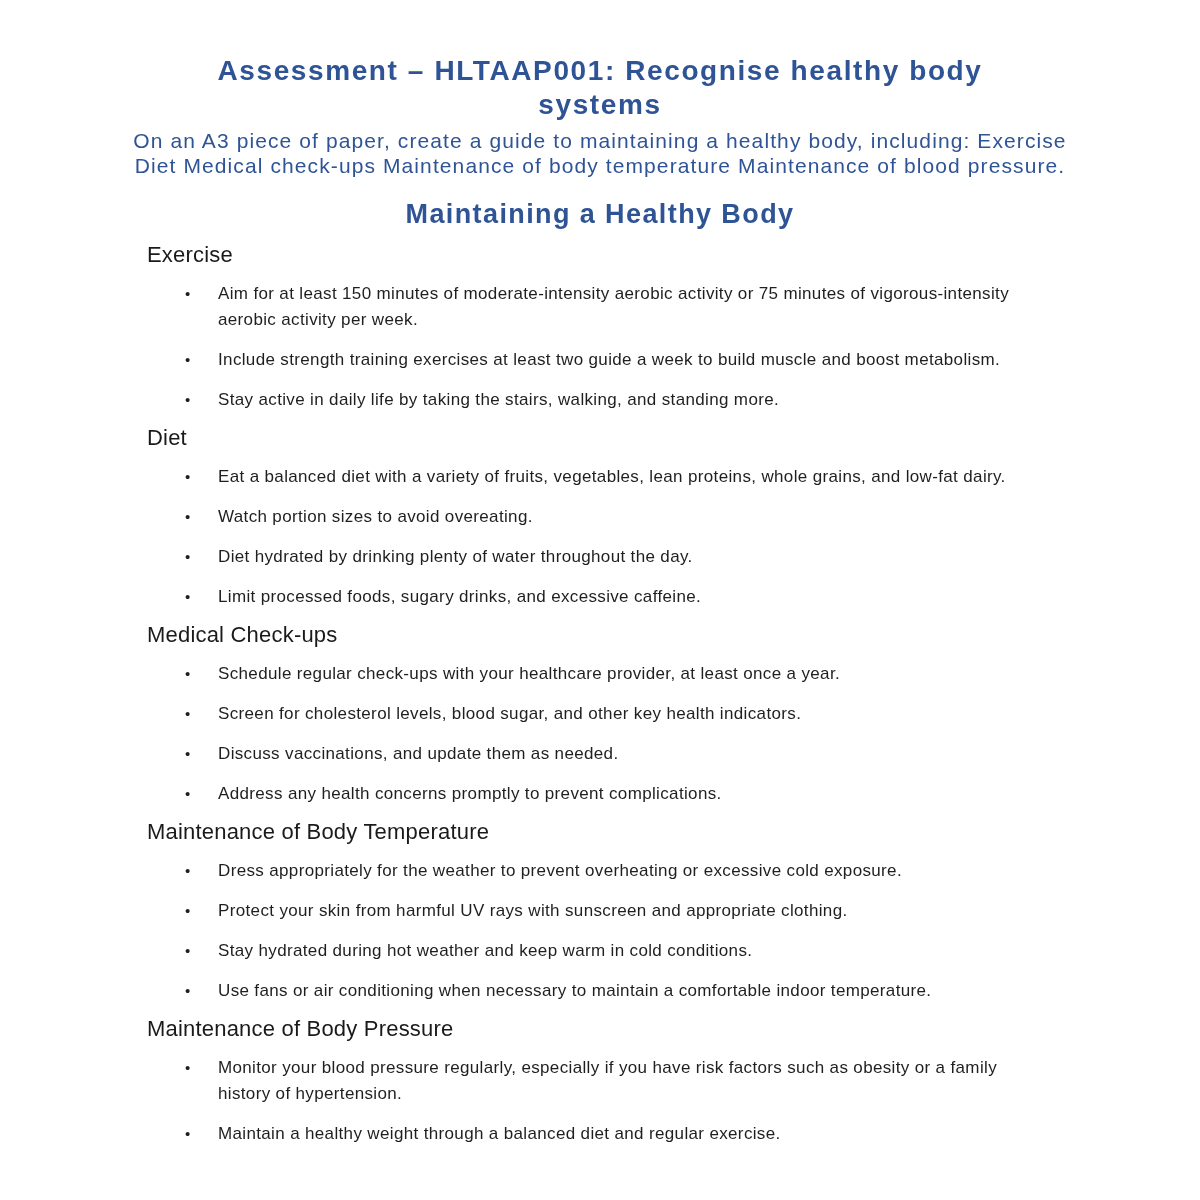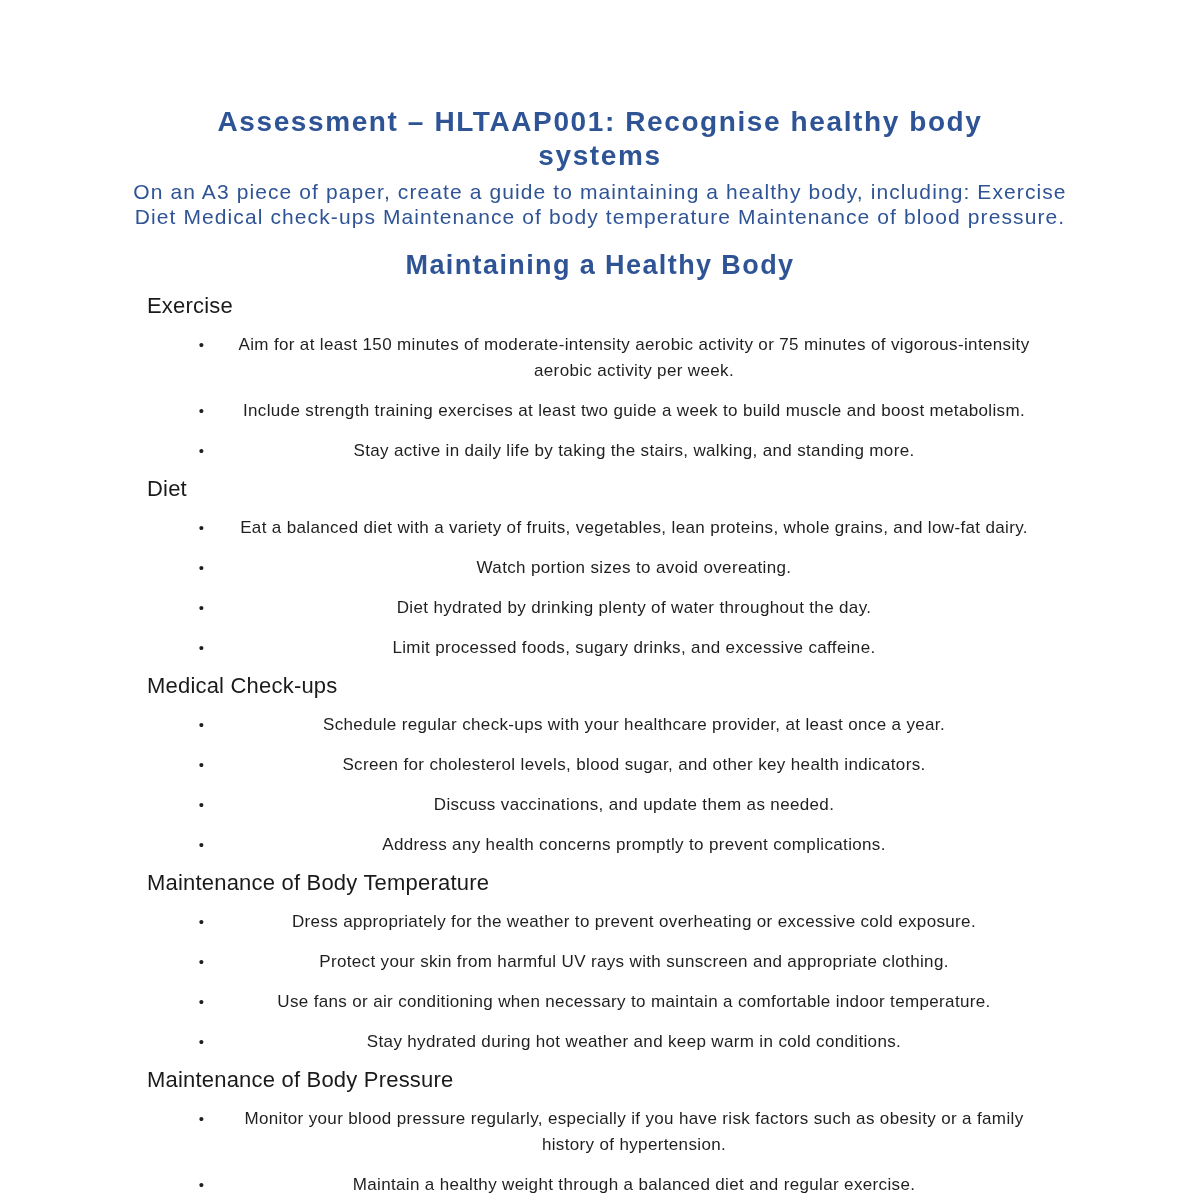--- a/index.html
+++ b/index.html
@@ -5,21 +5,21 @@
   html, body {
     margin: 0;
     padding: 0;
     background: #ffffff;
   }
   .page {
     width: 1200px;
     height: 1200px;
     background: #ffffff;
     box-sizing: border-box;
-    padding-top: 105px;
+    padding-top: 54px;
     overflow: hidden;
     font-family: "Liberation Sans", sans-serif;
     color: #202020;
   }
   .column {
     width: 906px;
     margin-left: 147px;
   }
   .doc-title {
     margin: 0 auto 6px auto;
@@ -55,21 +55,20 @@
     font-size: 22px;
     font-weight: normal;
     color: #1a1a1a;
     line-height: 22px;
     letter-spacing: 0.2px;
   }
   ul.bullets {
     list-style: none;
     margin: 0;
     padding: 0 0 0 38px;
-    text-align: center;
   }
   ul.bullets li {
     display: flex;
     align-items: flex-start;
     margin: 0 0 14px 0;
     font-size: 17px;
     line-height: 26px;
     letter-spacing: 0.35px;
     color: #1f1f1f;
   }
@@ -158,25 +157,25 @@
       <li>
           <span class="bullet-glyph"></span>
           <span class="bullet-text">Dress appropriately for the weather to prevent overheating or excessive cold exposure.</span>
         </li>
       <li>
           <span class="bullet-glyph"></span>
           <span class="bullet-text">Protect your skin from harmful UV rays with sunscreen and appropriate clothing.</span>
         </li>
       <li>
           <span class="bullet-glyph"></span>
-          <span class="bullet-text">Use fans or air conditioning when necessary to maintain a comfortable indoor temperature.</span>
+          <span class="bullet-text">Stay hydrated during hot weather and keep warm in cold conditions.</span>
         </li>
       <li>
           <span class="bullet-glyph"></span>
-          <span class="bullet-text">Stay hydrated during hot weather and keep warm in cold conditions.</span>
+          <span class="bullet-text">Use fans or air conditioning when necessary to maintain a comfortable indoor temperature.</span>
         </li>
     </ul>
 
     <h3 class="section-heading">Maintenance of Body Pressure</h3>
     <ul class="bullets">
       <li>
           <span class="bullet-glyph"></span>
           <span class="bullet-text">Monitor your blood pressure regularly, especially if you have risk factors such as obesity or a family history of hypertension.</span>
         </li>
       <li>

